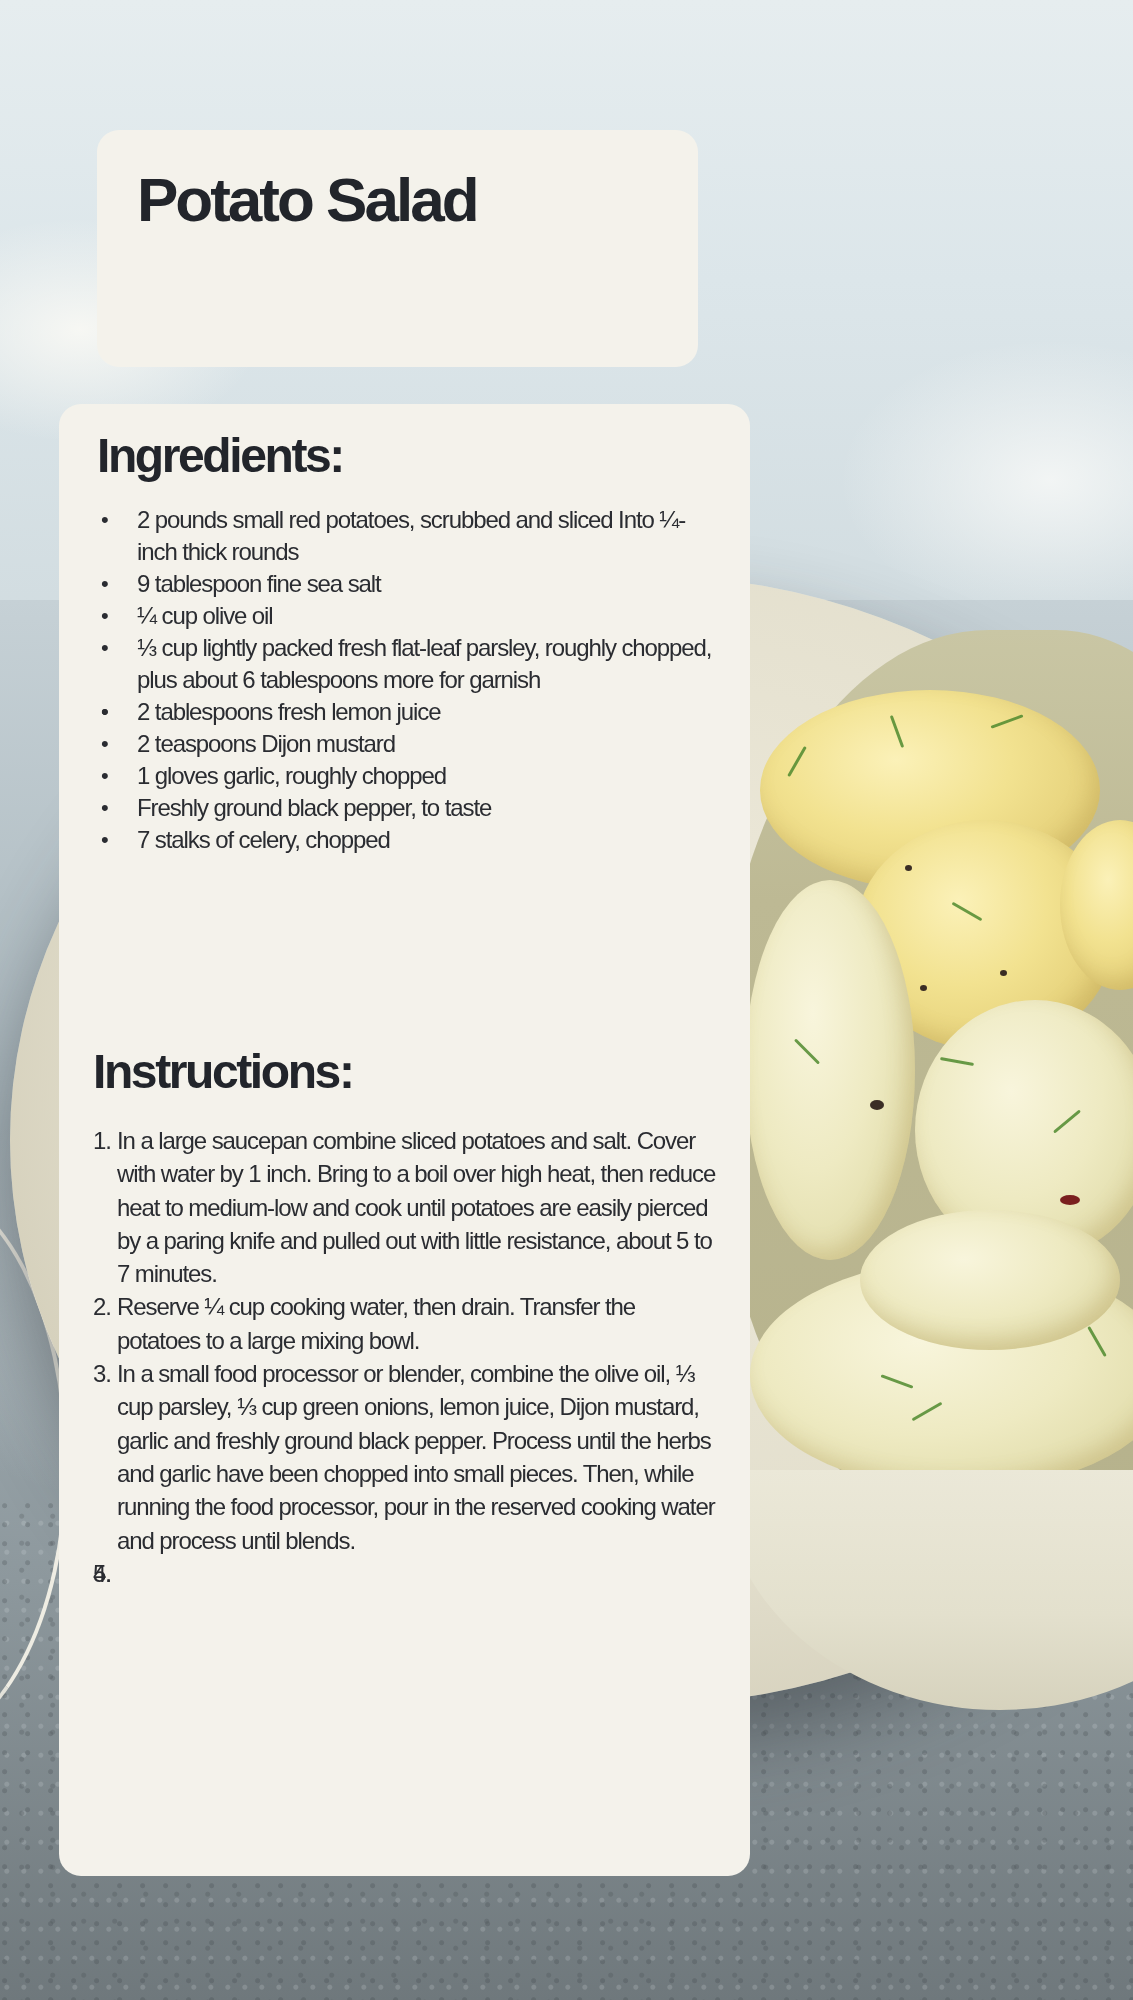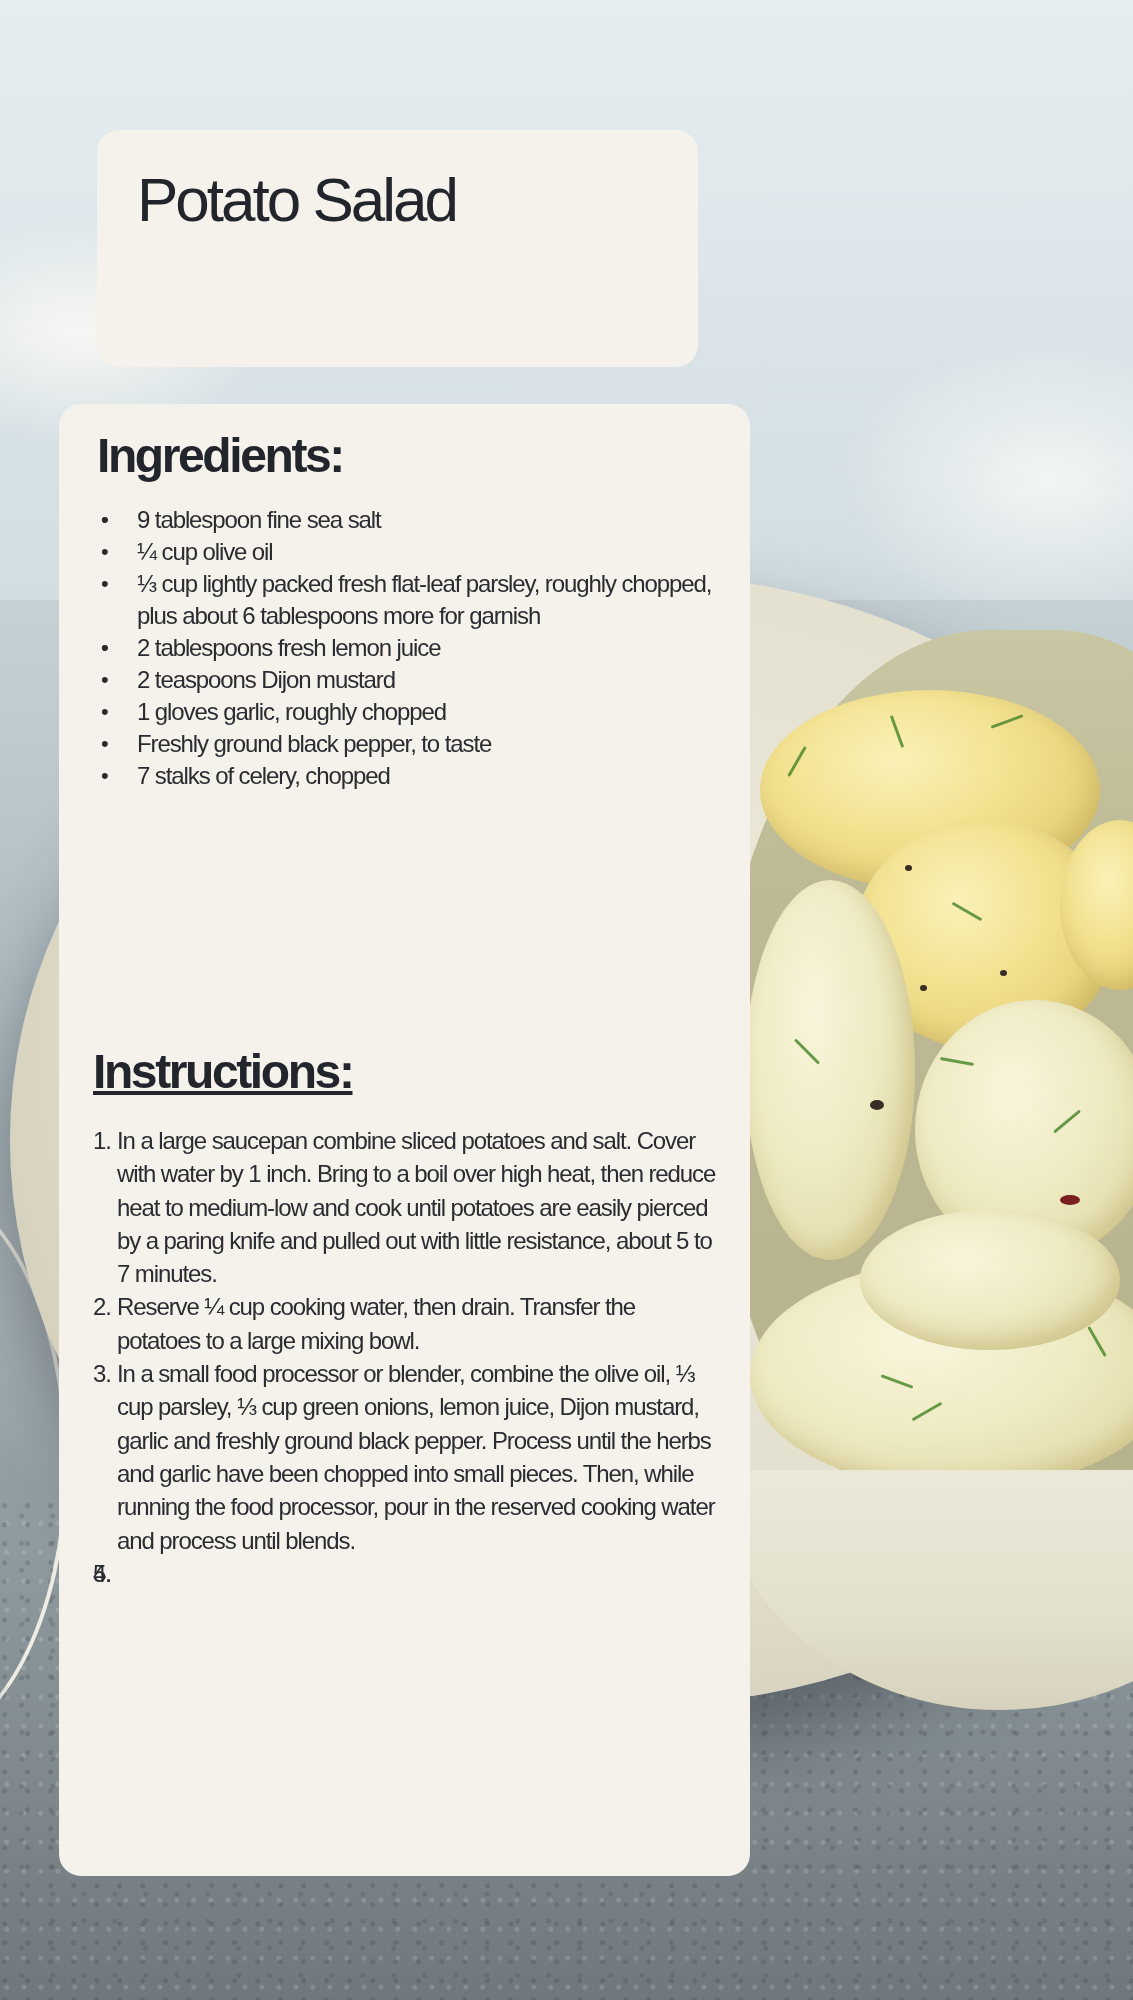--- a/index.html
+++ b/index.html
@@ -109,42 +109,42 @@
     }
     .title-card {
       left: 97px; top: 130px;
       width: 601px; height: 237px;
     }
     .title {
       position: absolute;
       left: 40px; top: 36px;
       margin: 0;
       font-size: 62px;
-      font-weight: 400;
+      font-weight: 700;
       letter-spacing: -3px;
       line-height: 1.1;
       color: #22252b;
     }
     .content-card {
       left: 59px; top: 404px;
       width: 691px; height: 1472px;
     }
     .section-heading {
       position: absolute;
       margin: 0;
       font-size: 48px;
       font-weight: 700;
       letter-spacing: -2.4px;
       color: #22252b;
     }
     .ing-heading {
       left: 38px; top: 24px;
     }
     .ins-heading {
-      left: 34px; top: 640px; text-decoration: underline;
+      left: 34px; top: 640px;
     }
     .ing-list {
       position: absolute;
       left: 38px; top: 100px;
       width: 620px;
       margin: 0;
       padding: 0;
       list-style: none;
     }
     .ing-list li {
@@ -220,21 +220,21 @@
 </div>
 
 <div class="card title-card">
   <h1 class="title">Potato Salad</h1>
 </div>
 
 <div class="card content-card">
   <h2 class="section-heading ing-heading">Ingredients:</h2>
 
   <ul class="ing-list">
-    <li><span class="bullet">•</span></li>
+    <li><span class="bullet">•</span><span>2 pounds small red potatoes, scrubbed and sliced Into ¼-inch thick rounds</span></li>
     <li><span class="bullet">•</span><span>9 tablespoon fine sea salt</span></li>
     <li><span class="bullet">•</span><span>¼ cup olive oil</span></li>
     <li><span class="bullet">•</span><span>⅓ cup lightly packed fresh flat-leaf parsley, roughly chopped, plus about 6 tablespoons more for garnish</span></li>
     <li><span class="bullet">•</span></li>
     <li><span class="bullet">•</span><span>2 tablespoons fresh lemon juice</span></li>
     <li><span class="bullet">•</span><span>2 teaspoons Dijon mustard</span></li>
     <li><span class="bullet">•</span><span>1 gloves garlic, roughly chopped</span></li>
     <li><span class="bullet">•</span><span>Freshly ground black pepper, to taste</span></li>
     <li><span class="bullet">•</span><span>7 stalks of celery, chopped</span></li>
   </ul>

